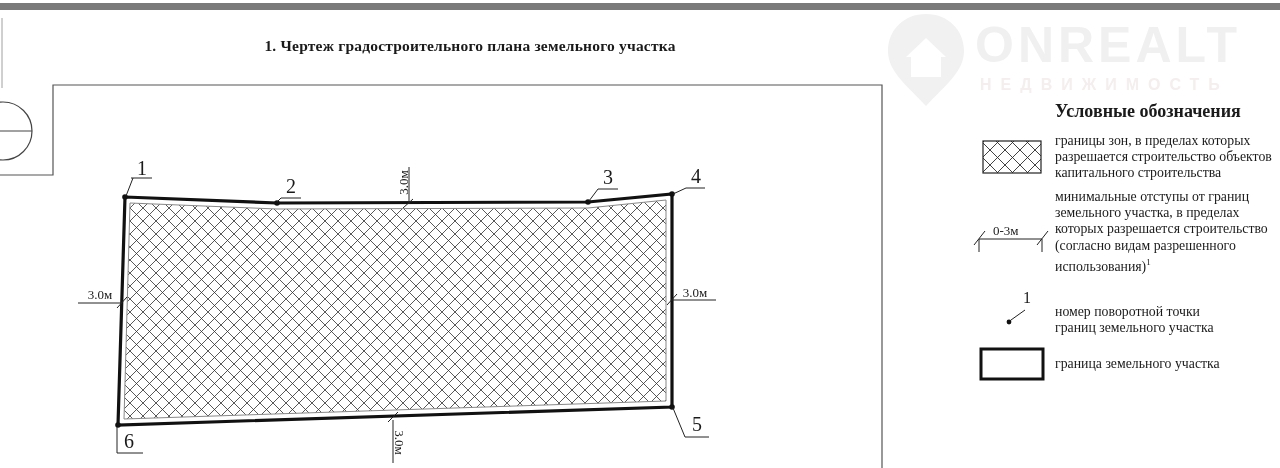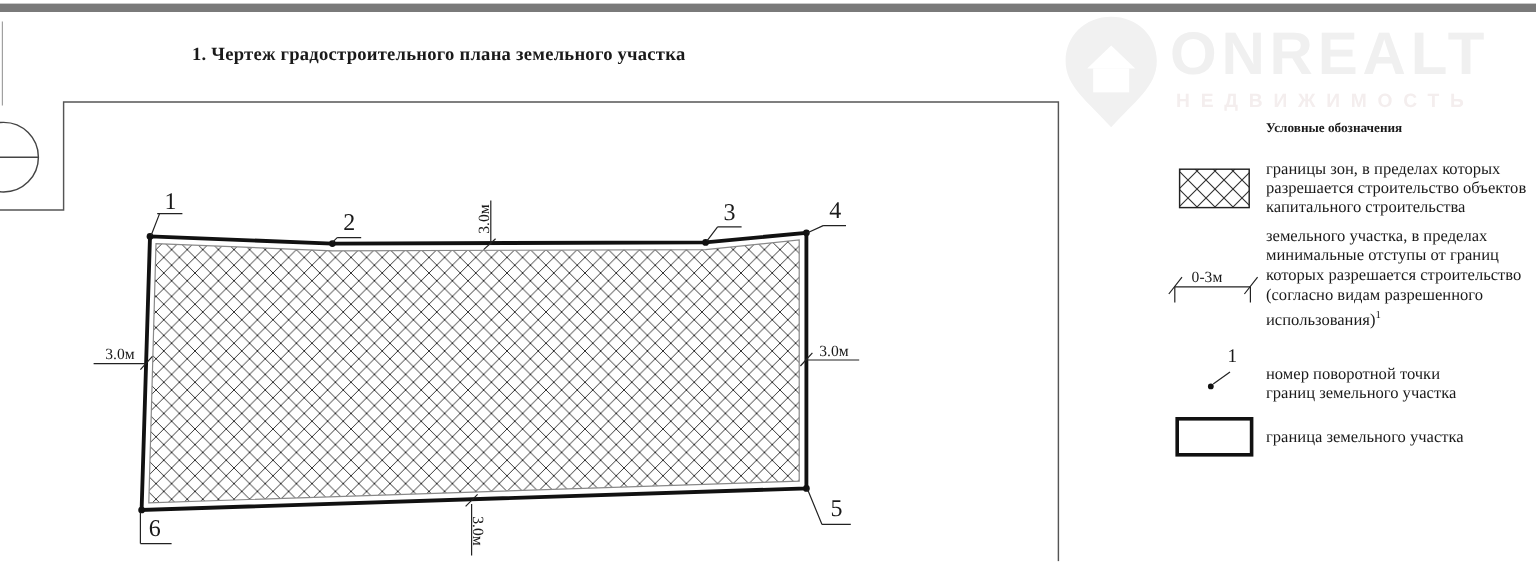--- a/index.html
+++ b/index.html
@@ -4,37 +4,37 @@
 <style>
   html,body{margin:0;padding:0;}
   body{
     width:1280px;height:468px;position:relative;overflow:hidden;
     background:#ffffff;
     font-family:"Liberation Serif","DejaVu Serif",serif;
     color:#1a1a1a;
   }
   .abs{position:absolute;}
   .topbar{left:0;top:3px;width:1280px;height:7px;background:#7a7a7a;}
-  .title{left:160px;top:37px;width:620px;text-align:left;
+  .title{left:160px;top:37px;width:620px;text-align:center;
          font-size:15.5px;font-weight:bold;letter-spacing:.2px;}
   .drawing-svg{left:0;top:0;}
   
   .ptlabel{font-size:20px;line-height:20px;width:20px;text-align:center;}
   
   .dim{font-size:13px;line-height:13px;width:42px;text-align:center;white-space:nowrap;}
   .dim.vert-up{transform:rotate(-90deg);transform-origin:center;}
   .dim.vert-down{transform:rotate(90deg);transform-origin:center;}
   
   .wm-brand{left:975px;top:20px;font-family:"Liberation Sans","DejaVu Sans",sans-serif;
             font-weight:bold;font-size:50px;line-height:50px;letter-spacing:4px;
             color:#f0f0f0;white-space:nowrap;}
   .wm-tag{left:980px;top:76px;font-family:"Liberation Sans","DejaVu Sans",sans-serif;
           font-weight:bold;font-size:16px;letter-spacing:9px;color:#f4eeee;white-space:nowrap;}
   
-  .lg-title{left:1055px;top:101px;font-size:11px;font-weight:bold;white-space:nowrap;}
+  .lg-title{left:1055px;top:101px;font-size:18px;font-weight:bold;white-space:nowrap;}
   .lg-text{left:1055px;font-size:13.8px;line-height:16.2px;white-space:nowrap;}
   .lg-text div{white-space:nowrap;}
   .lg-dimlabel{left:993px;top:223px;width:38px;text-align:left;font-size:13px;}
   .lg-pt{left:1023px;top:289px;font-size:16px;}
   sup{font-size:9px;}
 </style>
 </head>
 <body>
 
 <svg class="abs" style="left:884px;top:12px;" width="84" height="96" viewBox="0 0 84 96">
@@ -129,22 +129,22 @@
 <div class="abs lg-title">Условные обозначения</div>
 
 <div class="abs lg-text" style="top:133px;">
   <div>границы зон, в пределах которых</div>
   <div>разрешается строительство объектов</div>
   <div>капитального строительства</div>
 </div>
 
 <span class="abs lg-dimlabel">0-3м</span>
 <div class="abs lg-text" style="top:189px;">
+  <div>минимальные отступы от границ</div>
   <div>земельного участка, в пределах</div>
-  <div>минимальные отступы от границ</div>
   <div>которых разрешается строительство</div>
   <div>(согласно видам разрешенного</div>
   <div><span>использования)</span><sup>1</sup></div>
 </div>
 
 <span class="abs lg-pt">1</span>
 <div class="abs lg-text" style="top:304px;">
   <div>номер поворотной точки</div>
   <div>границ земельного участка</div>
 </div>

